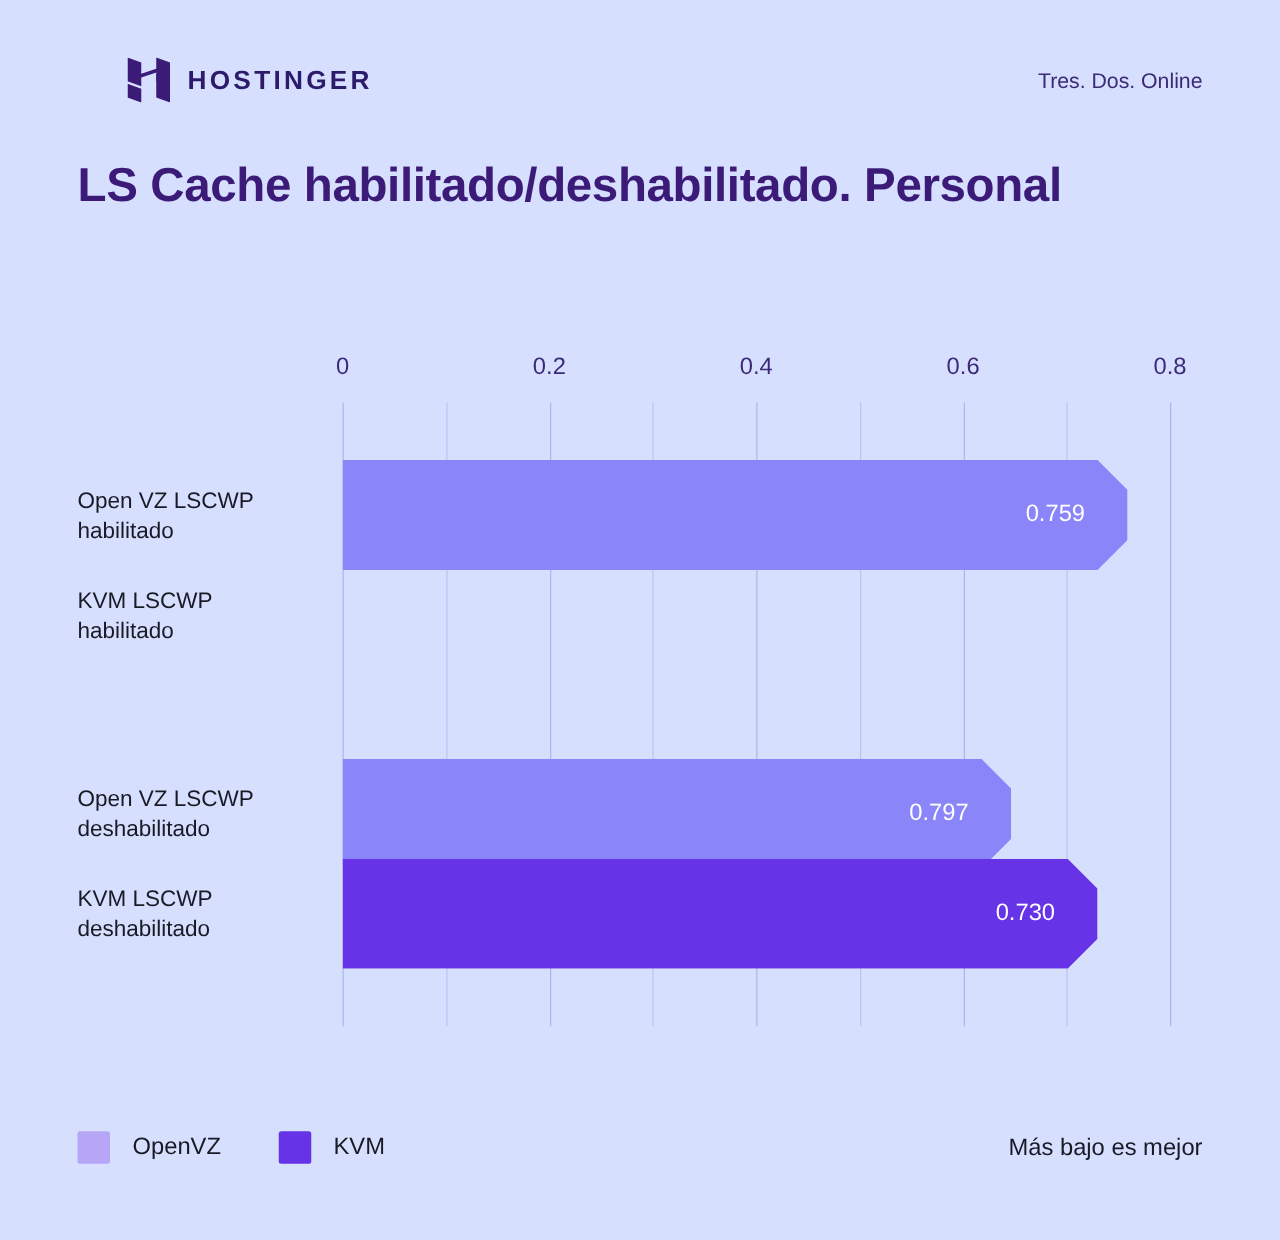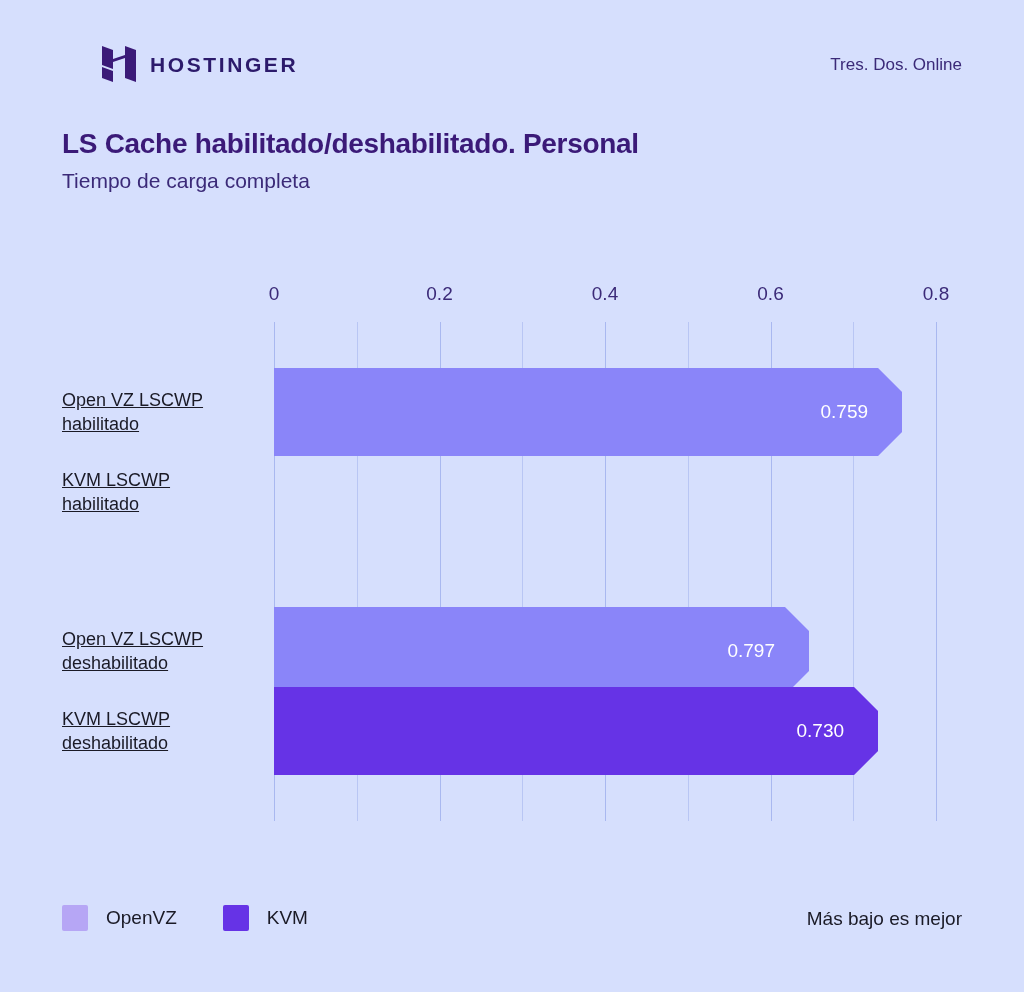--- a/index.html
+++ b/index.html
@@ -56,21 +56,21 @@
   }
 
   
   .title-block {
     position: absolute;
     left: 62px;
     top: 128px;
     right: 62px;
   }
   .chart-title {
-    font-size: 28px;
+    font-size: 38px;
     font-weight: bold;
     color: #3b1a78;
     margin: 0;
     line-height: 1.15;
     letter-spacing: -0.3px;
   }
   .chart-subtitle {
     font-size: 21px;
     font-weight: normal;
     color: #3b2a78;
@@ -148,21 +148,20 @@
     white-space: nowrap;
   }
   .cat-label {
     position: absolute;
     left: 62px;
     width: 215px;
     font-size: 18px;
     line-height: 1.35;
     color: #1a1a26;
     white-space: pre-line;
-    text-decoration: underline;
   }
 
   
   .legend {
     position: absolute;
     left: 62px;
     top: 905px;
     display: flex;
     align-items: center;
     gap: 46px;
@@ -202,21 +201,20 @@
       <path d="M0 21 L11 25 L11 36 L0 32 Z" fill="#3b1a78"></path>
       <path d="M23 13 L34 17 L34 36 L23 32 Z" fill="#3b1a78"></path>
     </svg>
     <span class="brand-name">HOSTINGER</span>
   </div>
   <div class="header-right">Tres. Dos. Online</div>
 </div>
 
 <div class="title-block">
   <h1 class="chart-title">LS Cache habilitado/deshabilitado. Personal</h1>
-  <p class="chart-subtitle">Tiempo de carga completa</p>
 </div>
 
 <div class="plot">
   <div class="axis-labels" id="axis-labels">
       <span class="tick-label" style="left: 274px;">0</span>
       <span class="tick-label" style="left: 439.5px;">0.2</span>
       <span class="tick-label" style="left: 605px;">0.4</span>
       <span class="tick-label" style="left: 770.5px;">0.6</span>
       <span class="tick-label" style="left: 936px;">0.8</span>
     </div>

